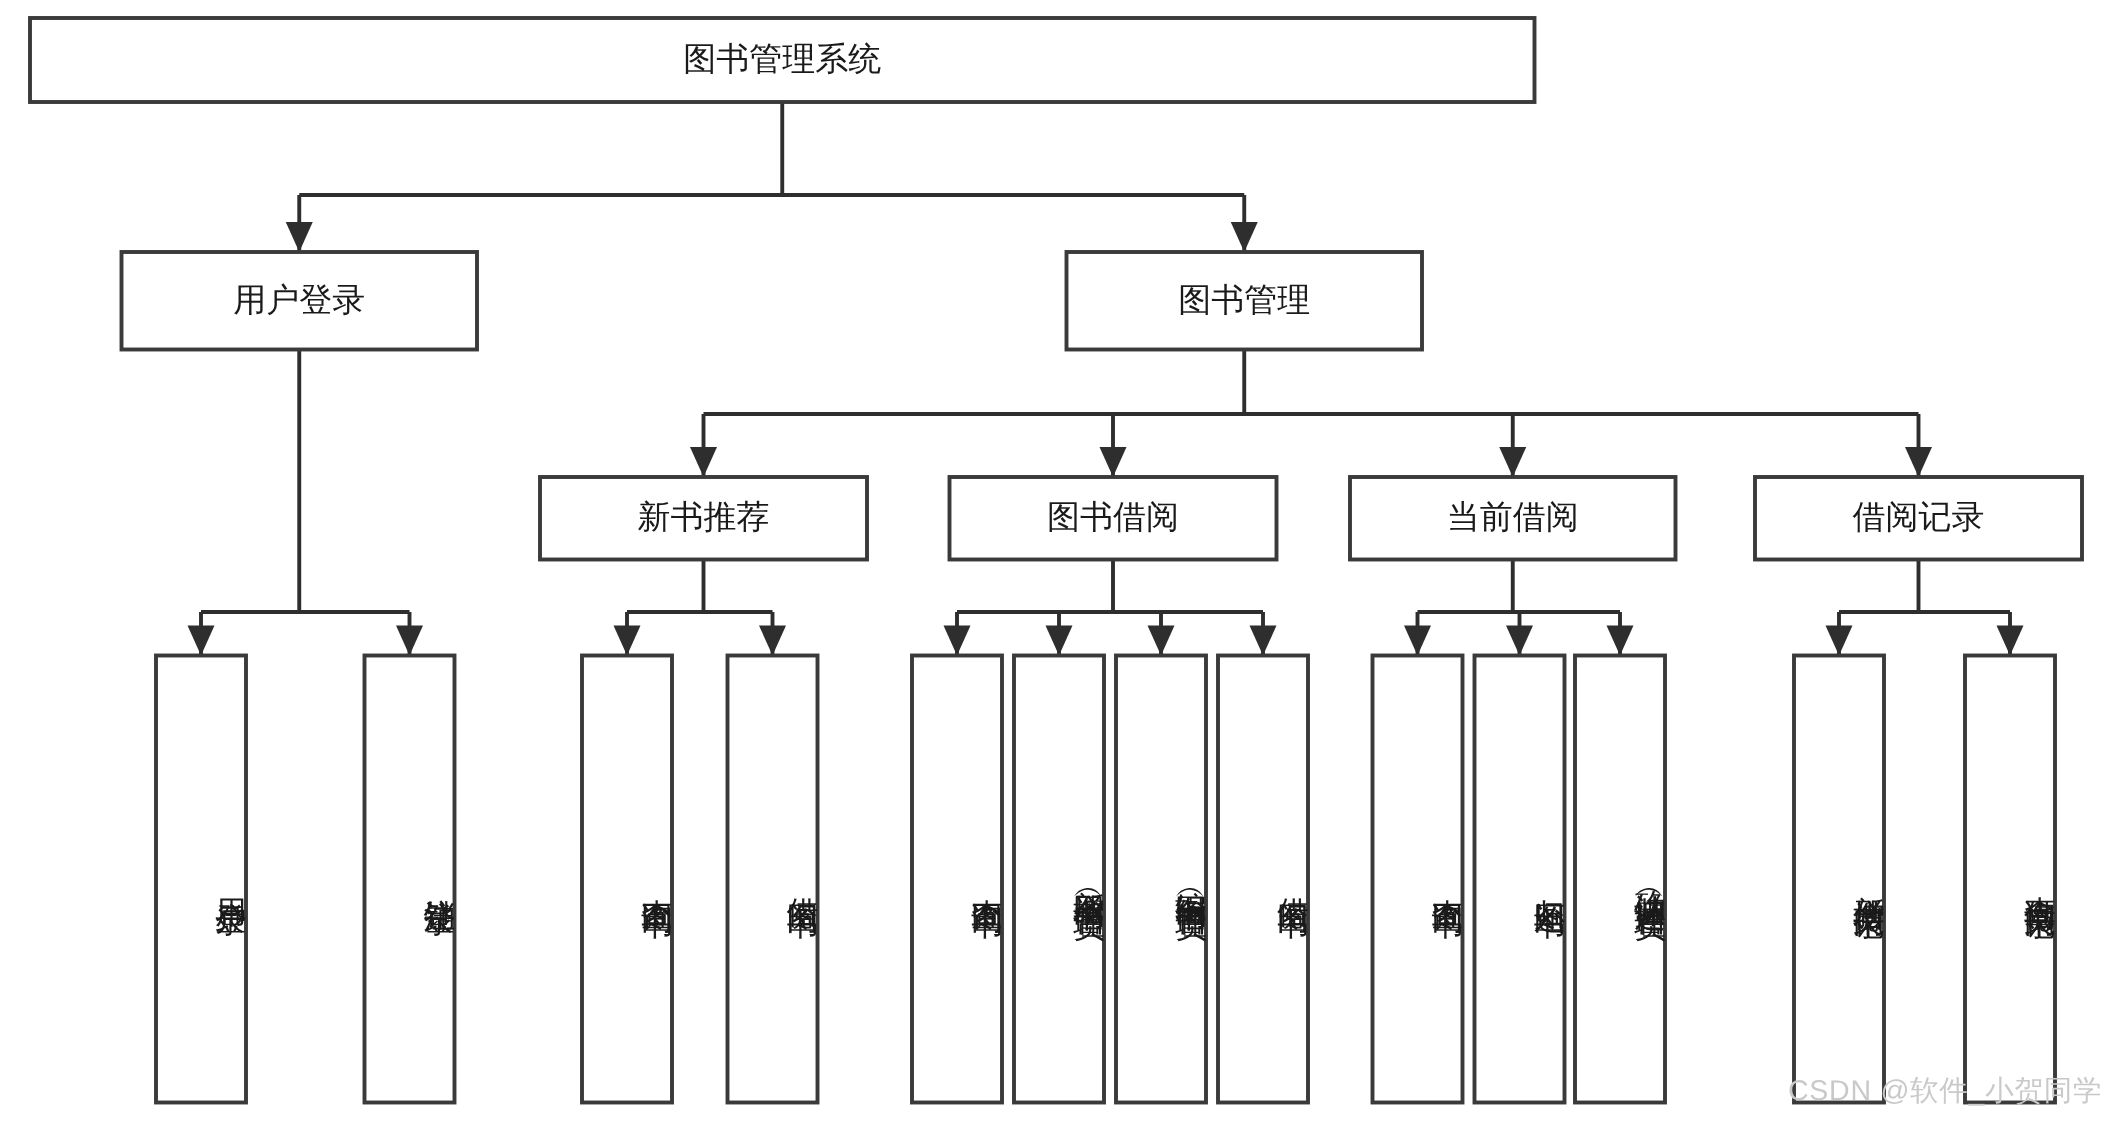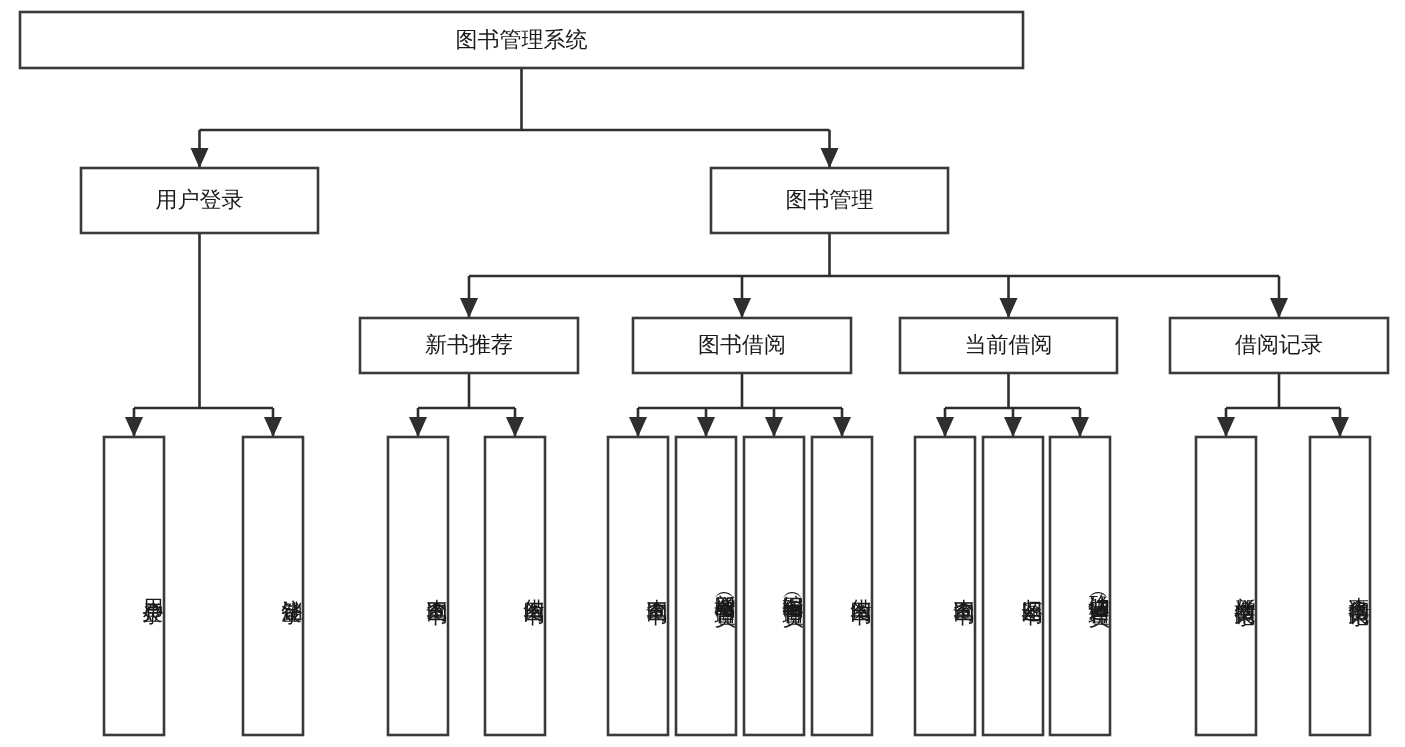--- a/index.html
+++ b/index.html
@@ -215,13 +215,14 @@
       <div class="leaf-label" style="left: 676px; top: 449px; width: 60px; height: 274px;">新增图书（管理员）</div>
       <div class="leaf-label" style="left: 744px; top: 449px; width: 60px; height: 274px;">编辑图书（管理员）</div>
       <div class="leaf-label" style="left: 812px; top: 449px; width: 60px; height: 274px;">借阅图书</div>
       <div class="leaf-label" style="left: 915px; top: 449px; width: 60px; height: 274px;">查询图书</div>
       <div class="leaf-label" style="left: 983px; top: 449px; width: 60px; height: 274px;">归还图书</div>
       <div class="leaf-label" style="left: 1050px; top: 449px; width: 60px; height: 274px;">确认归还（管理员）</div>
       <div class="leaf-label" style="left: 1196px; top: 449px; width: 60px; height: 274px;">新增借阅记录</div>
       <div class="leaf-label" style="left: 1310px; top: 449px; width: 60px; height: 274px;">查询借阅记录</div>
     </div>
 
+  <div class="watermark" style="left: 1192px; top: 714px;">CSDN @软件_小贺同学</div>
 </div>
 
 </body></html>

